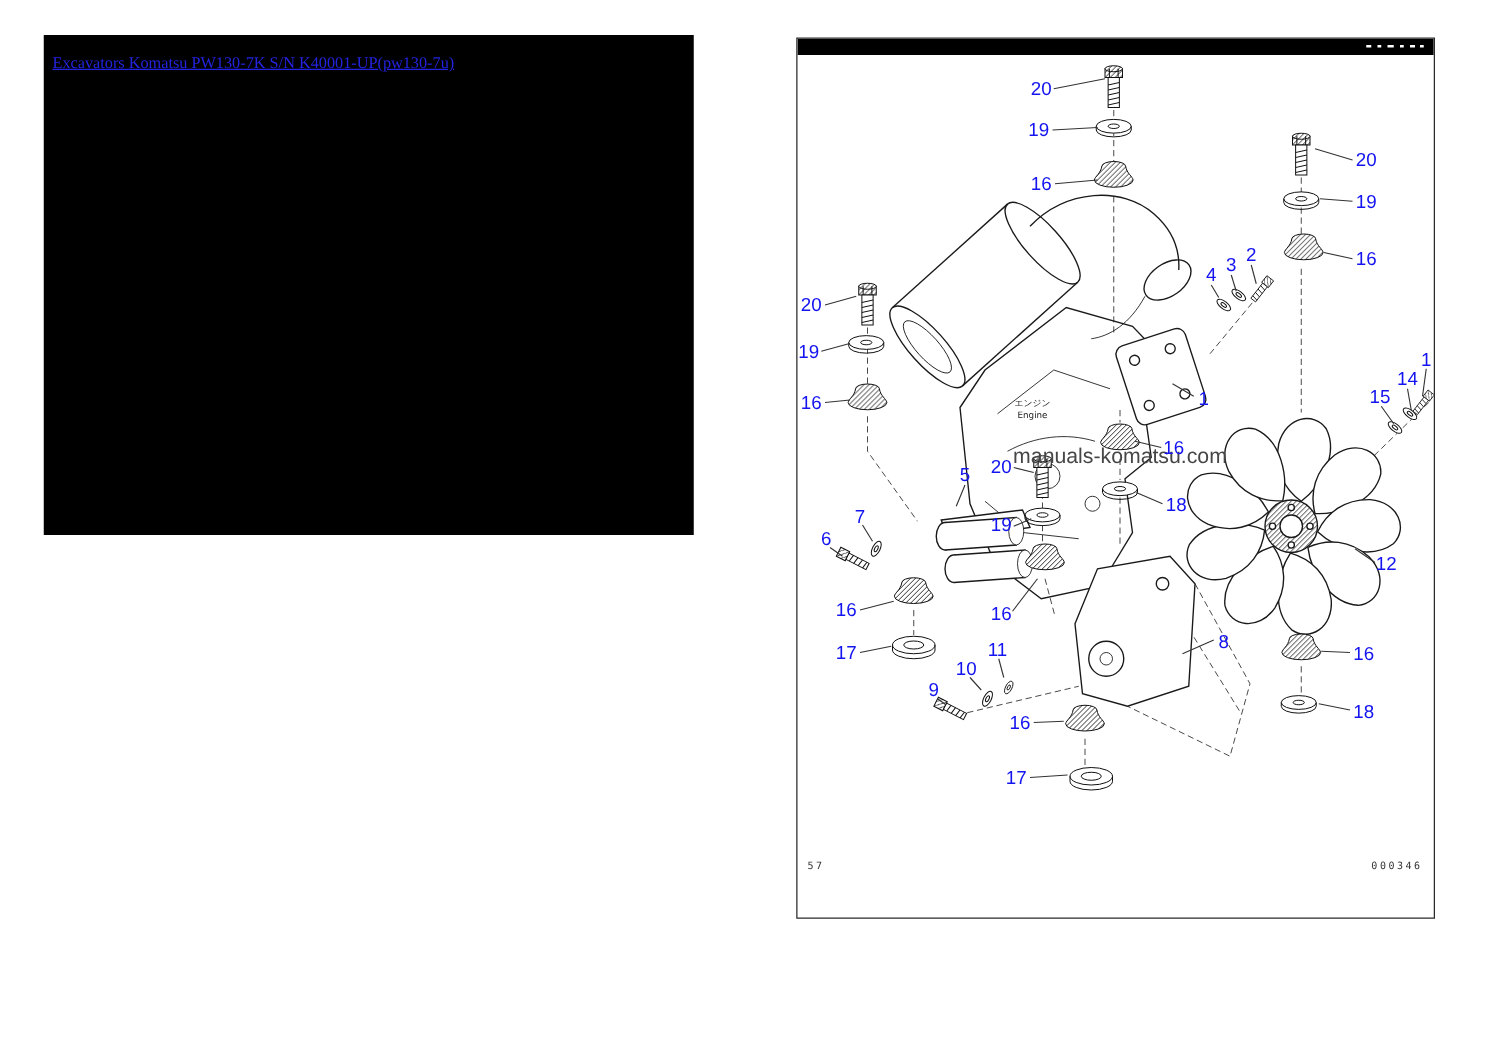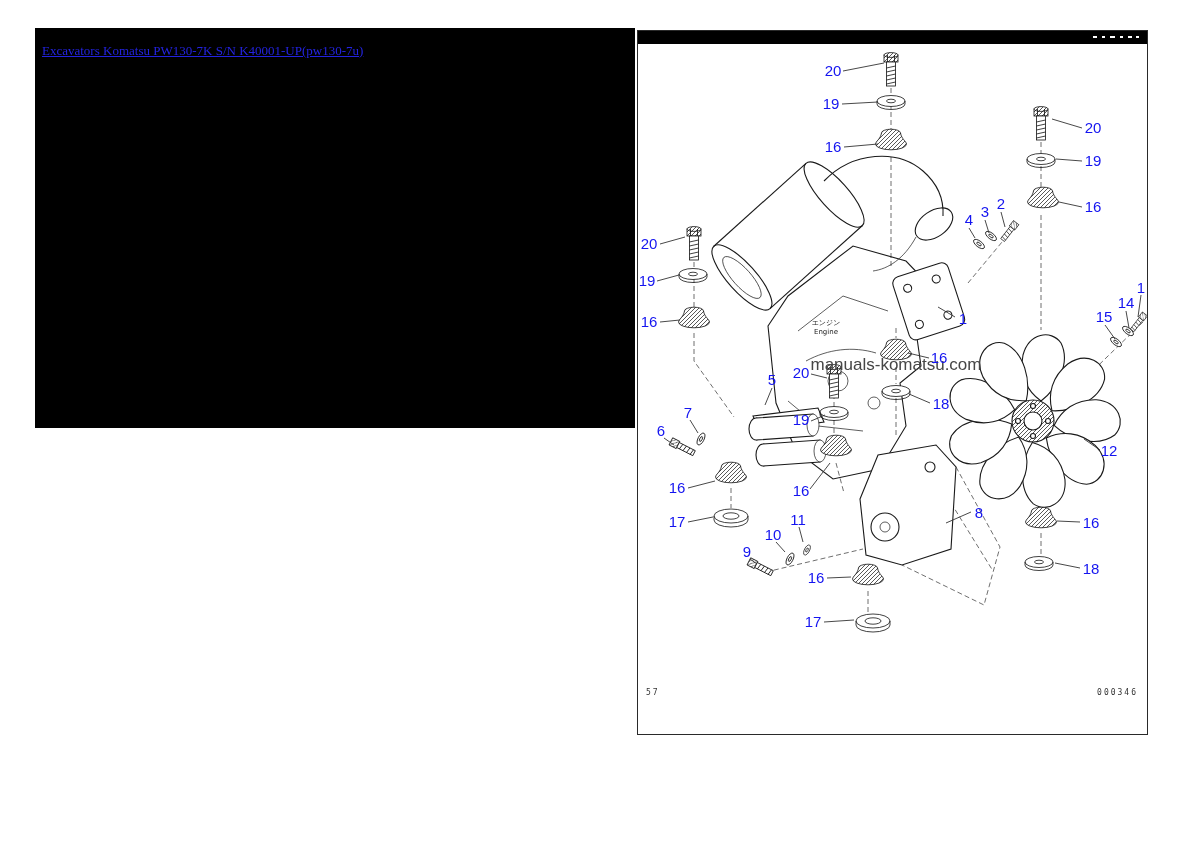--- a/index.html
+++ b/index.html
@@ -2,21 +2,21 @@
 <html><head>
 <meta charset="utf-8">
 <style>
   * { margin:0; padding:0; box-sizing:border-box; }
   html,body { background:#ffffff; }
   body {
     width:1190px; height:842px; position:relative; overflow:hidden;
     font-family:"Liberation Sans", sans-serif;
   }
   .left-panel {
-    position:absolute; left:35px; top:28px; width:600px; height:400px;
+    position:absolute; left:35px; top:28px; width:520px; height:400px;
     background:#000000; padding:13px 7px;
   }
   .manual-link {
     font-family:"Liberation Serif", serif;
     font-size:13px; color:#2323e0; text-decoration:underline; cursor:pointer;
     display:inline-block;
   }
   .diagram-box {
     position:absolute; left:637px; top:30px; width:511px; height:705px;
     border:1px solid #2a2a2a; background:#ffffff;

